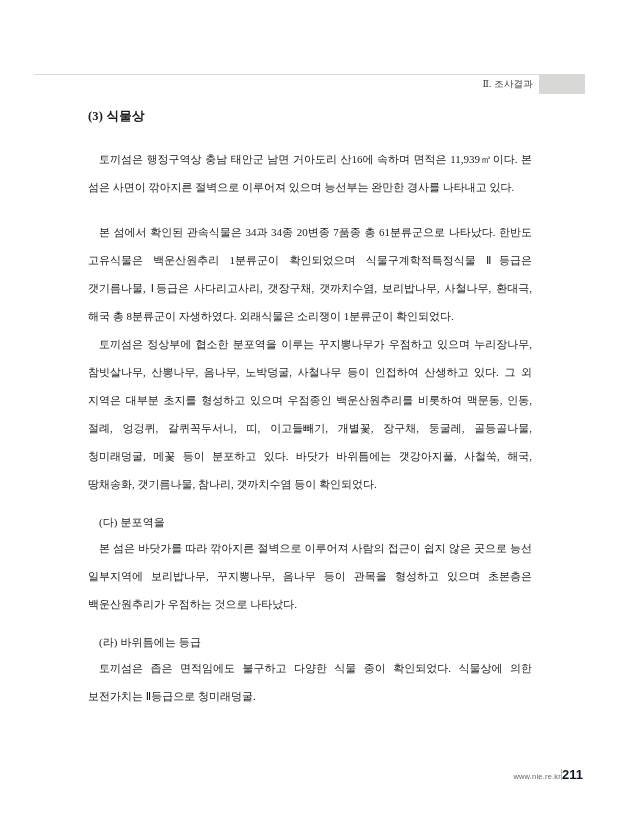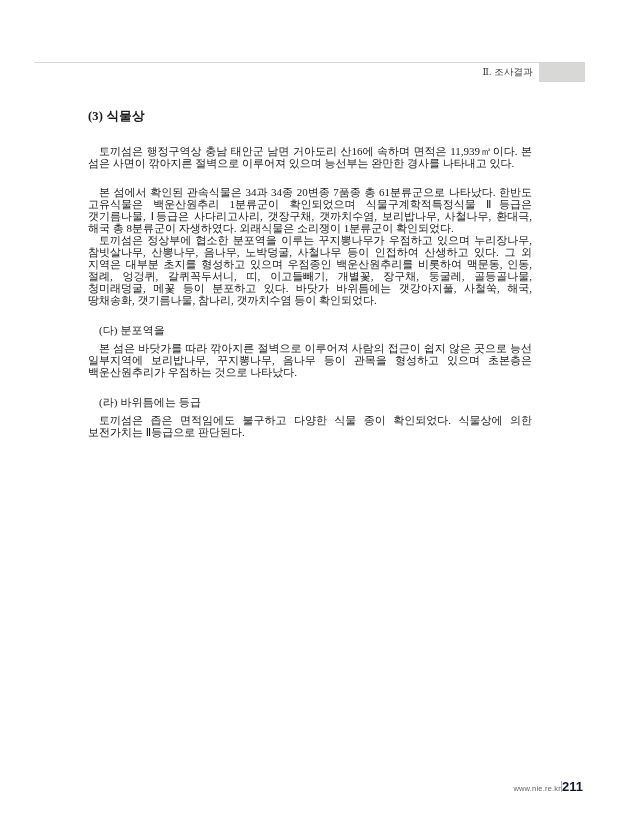--- a/index.html
+++ b/index.html
@@ -16,21 +16,21 @@
     overflow: hidden;
   }
   .page {
     position: absolute;
     inset: 0;
     background: #ffffff;
   }
   
   .header {
     position: absolute;
-    top: 62px;
+    top: 74px;
     left: 0;
     right: 0;
     height: 22px;
   }
   .header-rule {
     position: absolute;
     top: 0;
     left: 34px;
     right: 34px;
     height: 1px;
@@ -75,34 +75,34 @@
     letter-spacing: 0.1px;
   }
   .block {
     margin-bottom: 17px;
   }
   .block:last-child {
     margin-bottom: 0;
   }
   p.para {
     font-size: 11px;
-    line-height: 12px;
+    line-height: 28px;
     margin: 0 0 0 0;
     text-align: justify;
     text-justify: inter-ideograph;
     text-indent: 11px;
     word-break: keep-all;
   }
   p.para + p.para {
     margin-top: 0;
   }
   
   .footer {
     position: absolute;
-    bottom: 46px;
+    bottom: 58px;
     right: 36px;
     display: flex;
     align-items: baseline;
   }
   .footer-url {
     font-size: 7.5px;
     color: #666666;
     font-family: "Liberation Sans", sans-serif;
     letter-spacing: 0.2px;
   }
@@ -145,21 +145,21 @@
       <p class="para">토끼섬은 정상부에 협소한 분포역을 이루는 꾸지뽕나무가 우점하고 있으며 누리장나무, 참빗살나무, 산뽕나무, 음나무, 노박덩굴, 사철나무 등이 인접하여 산생하고 있다. 그 외 지역은 대부분 초지를 형성하고 있으며 우점종인 백운산원추리를 비롯하여 맥문동, 인동, 절례, 엉겅퀴, 갈퀴꼭두서니, 띠, 이고들빼기, 개별꽃, 장구채, 둥굴레, 골등골나물, 청미래덩굴, 메꽃 등이 분포하고 있다. 바닷가 바위틈에는 갯강아지풀, 사철쑥, 해국, 땅채송화, 갯기름나물, 참나리, 갯까치수염 등이 확인되었다.</p>
     </div>
 
     <div class="block">
       <h3 class="sub-title">(다) 분포역을</h3>
       <p class="para">본 섬은 바닷가를 따라 깎아지른 절벽으로 이루어져 사람의 접근이 쉽지 않은 곳으로 능선 일부지역에 보리밥나무, 꾸지뽕나무, 음나무 등이 관목을 형성하고 있으며 초본층은 백운산원추리가 우점하는 것으로 나타났다.</p>
     </div>
 
     <div class="block">
       <h3 class="sub-title">(라) 바위틈에는 등급</h3>
-      <p class="para">토끼섬은 좁은 면적임에도 불구하고 다양한 식물 종이 확인되었다. 식물상에 의한 보전가치는 Ⅱ등급으로 판단된다.</p>
+      <p class="para">토끼섬은 좁은 면적임에도 불구하고 다양한 식물 종이 확인되었다. 식물상에 의한 보전가치는 Ⅱ등급으로 청미래덩굴.</p>
     </div>
 
   </div>
 
   <div class="footer">
     <span class="footer-url">www.nie.re.kr</span>
     <span class="footer-sep"></span>
     <span class="footer-page">211</span>
   </div>
 

